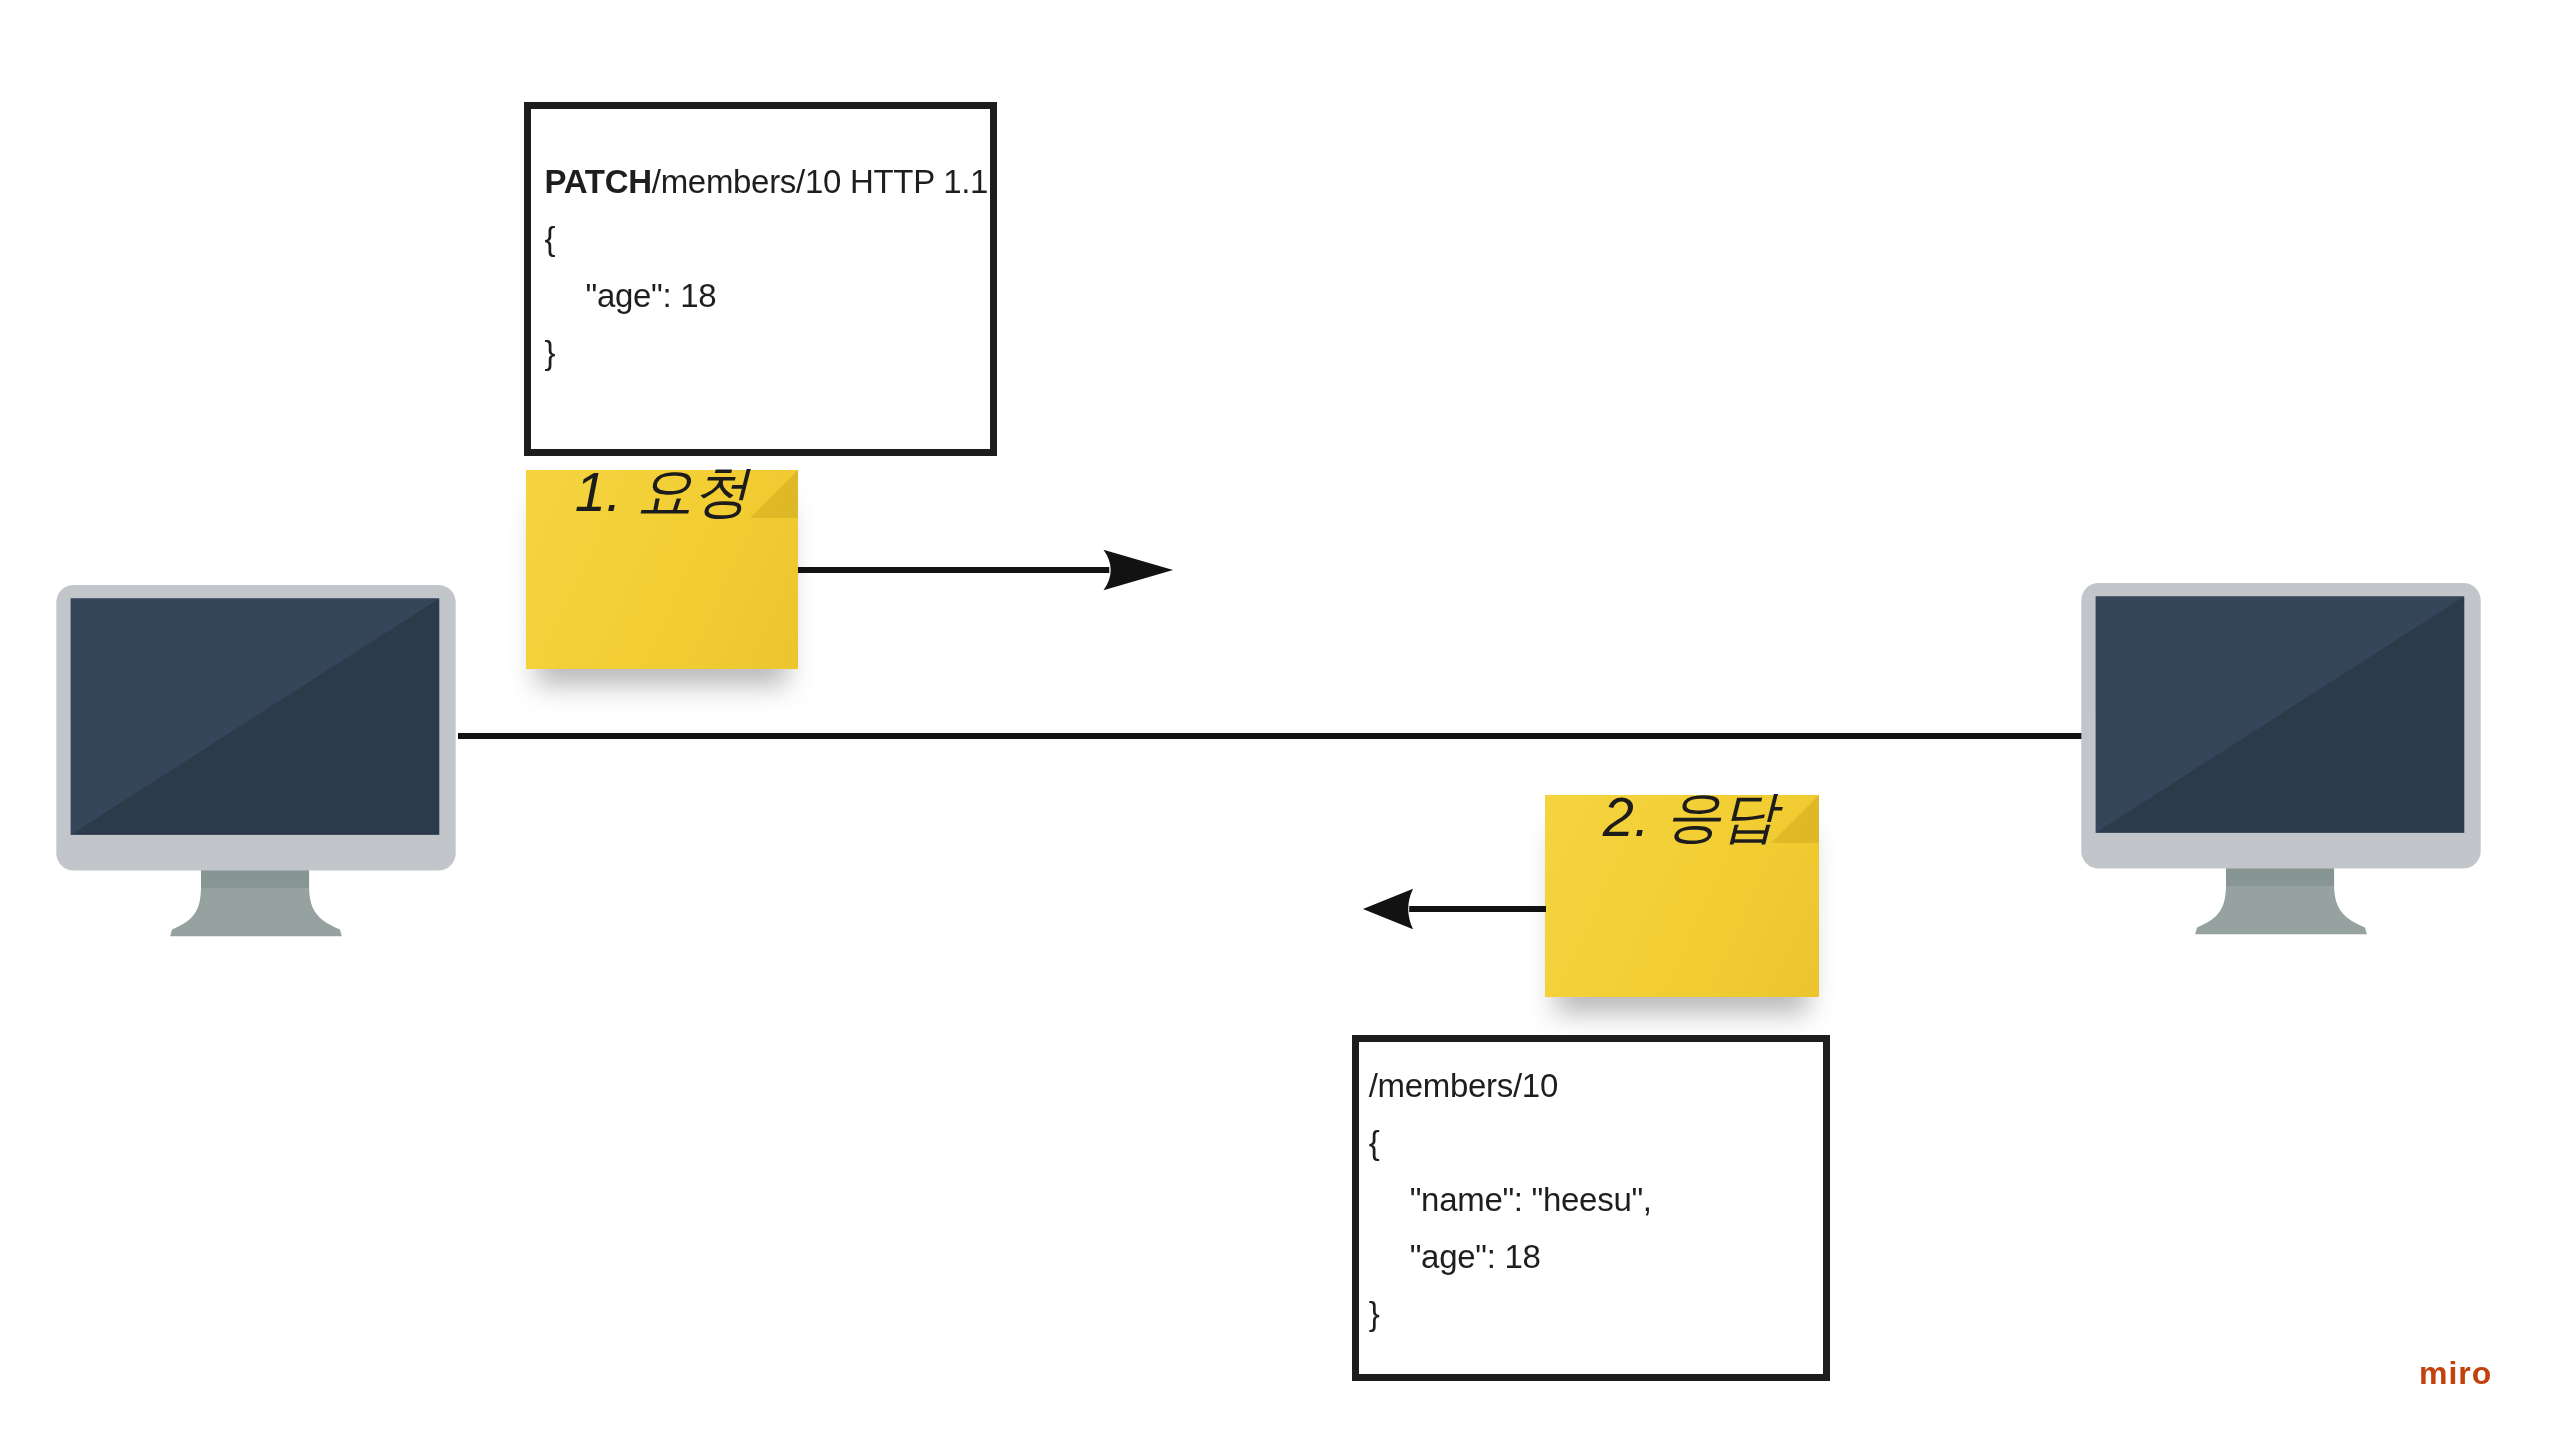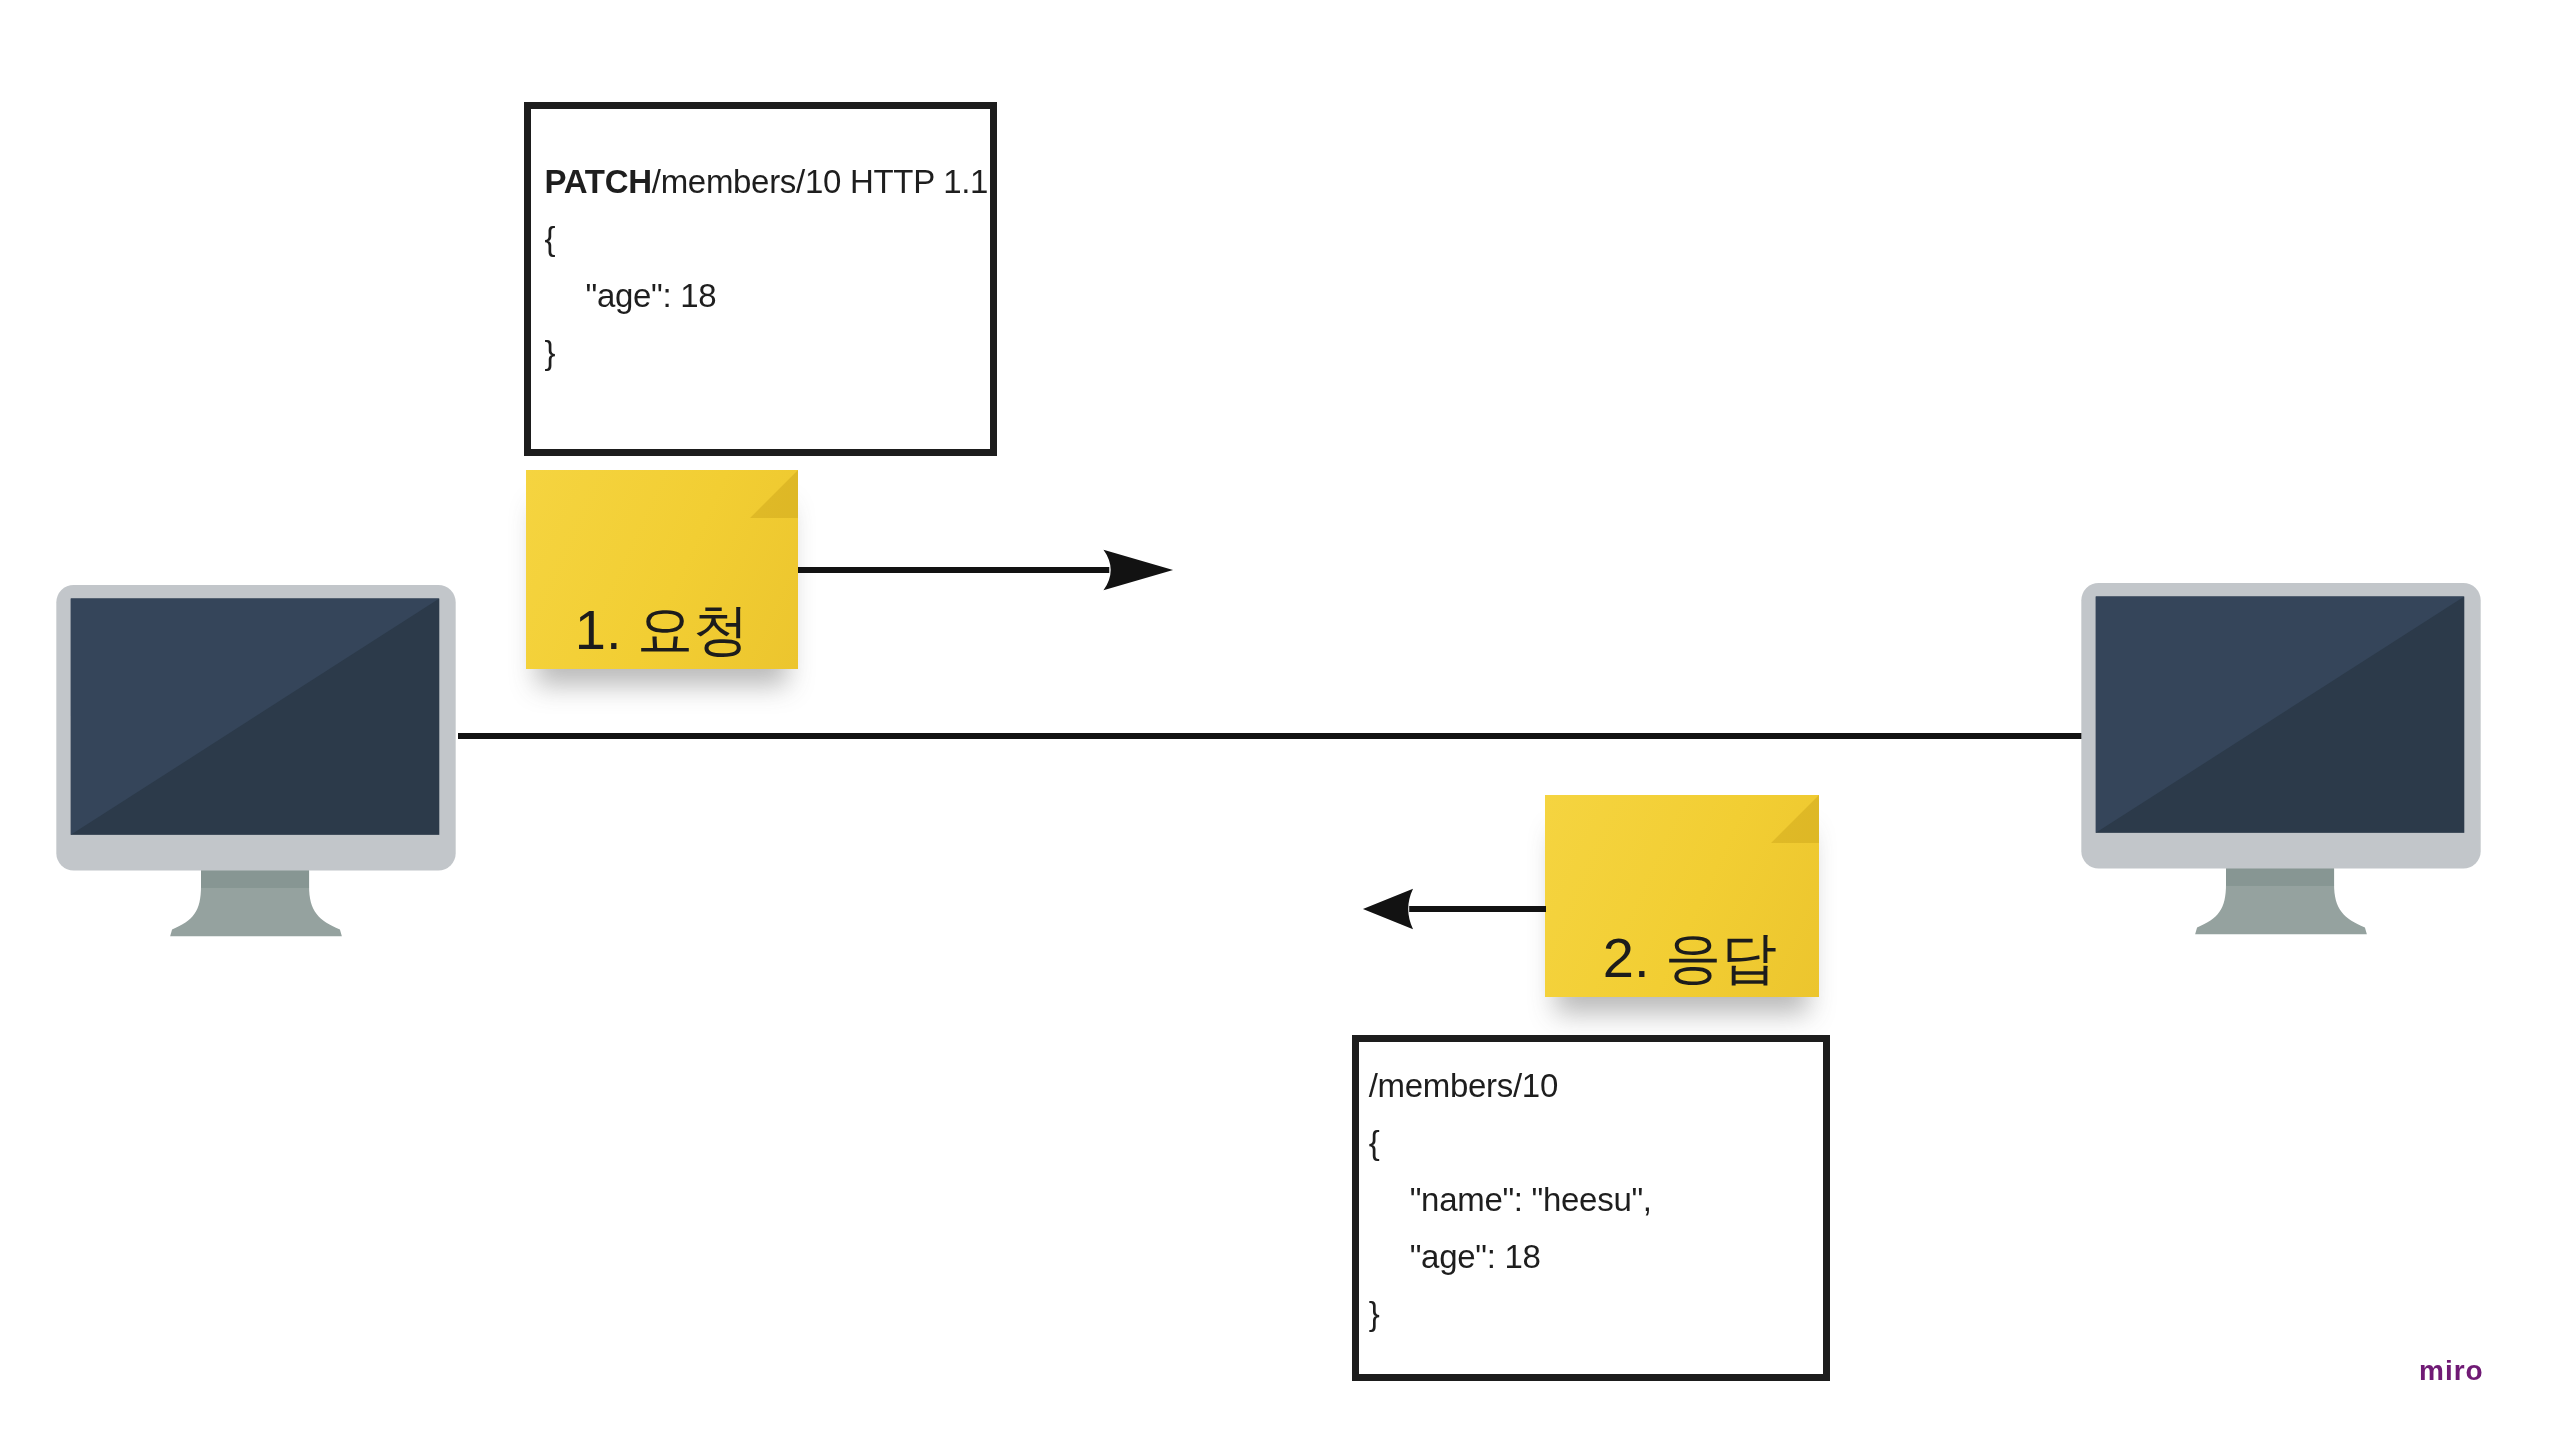--- a/index.html
+++ b/index.html
@@ -13,39 +13,40 @@
   }
   .codebox .line{font-size:33px;line-height:57px;white-space:nowrap;letter-spacing:-0.3px;}
   .codebox .indent{padding-left:41px;}
   .b{font-weight:bold;}
   #request-box{left:524px;top:102px;width:473px;height:354px;padding:44px 9.7px 0 13.5px;}
   #response-box{left:1352px;top:1035px;width:478px;height:346px;padding:15.4px 7.7px 0 9.7px;}
   
   .sticky{
     position:absolute;
     background:linear-gradient(115deg,#F5D440 0%,#F2CE33 55%,#ECC52E 100%);
-    display:flex;align-items:flex-end;justify-content:center;
+    display:flex;align-items:flex-start;justify-content:center;
     box-shadow:0 27px 25px -9.7px rgba(70,70,70,0.38);
+    font-style:italic;
   }
   .sticky::after{ 
     content:"";position:absolute;top:0;right:0;width:0;height:0;
     border-bottom:48px solid rgba(180,140,10,0.28);
     border-left:48px solid transparent;
   }
   .sticky .label{font-size:56px;font-weight:400;margin-top:-15.4px;color:#1C1C1C;}
   #sticky-request{left:526px;top:470px;width:272px;height:199px;}
   #sticky-response{left:1545px;top:795px;width:258px;height:202px;padding-left:16px;}
   
   .net-line{position:absolute;left:458px;top:733px;width:1626px;height:5.8px;background:#121212;}
   
   .abs{position:absolute;}
   
   .watermark{
-    position:absolute;left:2419px;top:1355px;font-size:28px;font-weight:bold;
-    letter-spacing:1px;color:#701a75;
+    position:absolute;left:2419px;top:1355px;font-size:32px;font-weight:bold;
+    letter-spacing:1px;color:#c2410c;
   }
 </style>
 </head>
 <body>
 
 <div class="board">
 
   <div class="codebox" id="request-box">
     <div class="line"><span class="b">PATCH</span><span>/members/10 HTTP 1.1</span></div>
     <div class="line">{</div>

